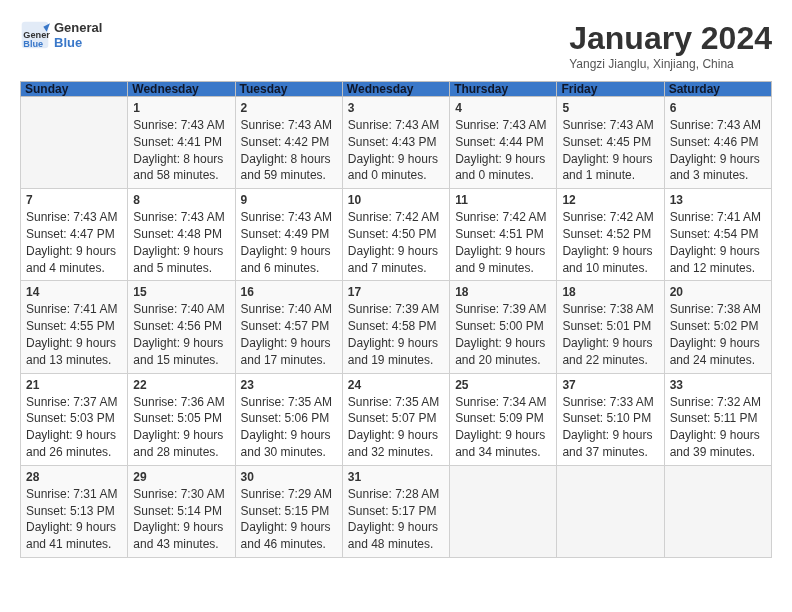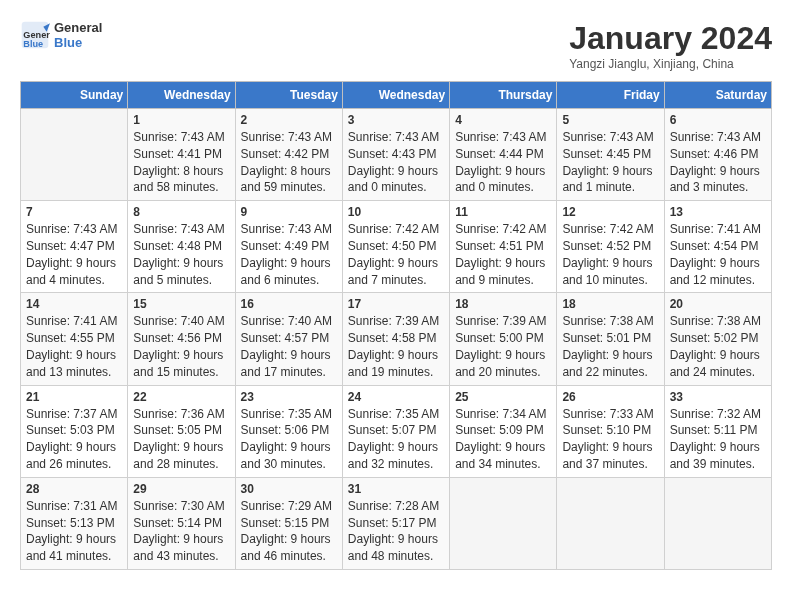--- a/index.html
+++ b/index.html
@@ -35,23 +35,23 @@
       font-size: 12px;
       color: #555;
     }
     table {
       width: 100%;
       border-collapse: collapse;
       font-size: 11px;
     }
     thead tr th {
       background-color: #3a78c9;
-      color: #ffffff;
-      padding: 6px 4px;
-      text-align: right;
+      color: #0f172a;
+      padding: 0 4px;
+      text-align: left;
       font-size: 12px;
       font-weight: bold;
       border: 1px solid #c0c0c0;
     }
     tbody tr td {
       border: 1px solid #d0d0d0;
       vertical-align: top;
       padding: 4px 5px;
       width: 14.28%;
       min-height: 80px;
@@ -211,21 +211,21 @@
         </td>
         <td>
           <span class="day-num">24</span>
           <div class="day-info">Sunrise: 7:35 AM<br>Sunset: 5:07 PM<br>Daylight: 9 hours<br>and 32 minutes.</div>
         </td>
         <td>
           <span class="day-num">25</span>
           <div class="day-info">Sunrise: 7:34 AM<br>Sunset: 5:09 PM<br>Daylight: 9 hours<br>and 34 minutes.</div>
         </td>
         <td>
-          <span class="day-num">26</span>
+          <span class="day-num">37</span>
           <div class="day-info">Sunrise: 7:33 AM<br>Sunset: 5:10 PM<br>Daylight: 9 hours<br>and 37 minutes.</div>
         </td>
         <td>
           <span class="day-num">33</span>
           <div class="day-info">Sunrise: 7:32 AM<br>Sunset: 5:11 PM<br>Daylight: 9 hours<br>and 39 minutes.</div>
         </td>
       </tr>
       <tr>
         <td>
           <span class="day-num">28</span>

